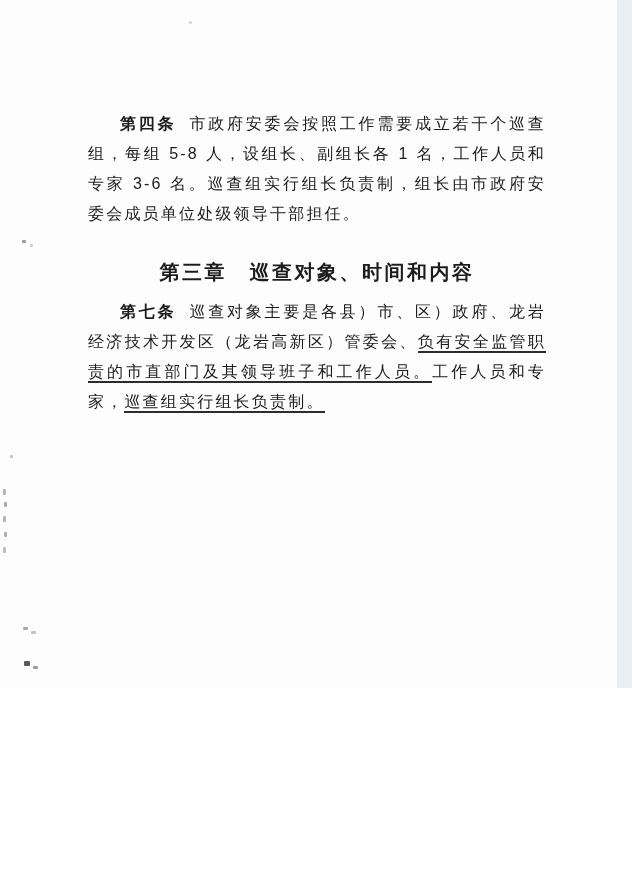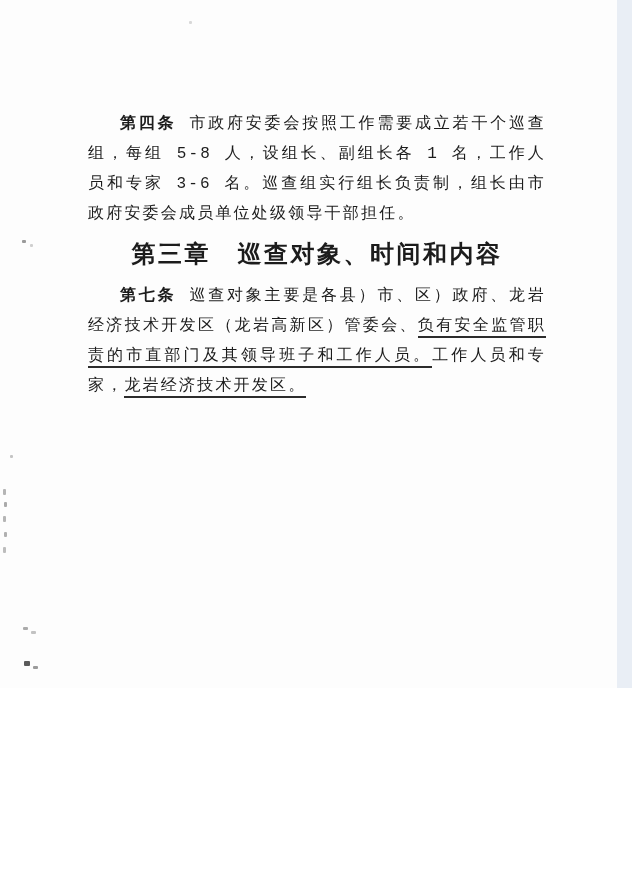--- a/index.html
+++ b/index.html
@@ -6,21 +6,21 @@
     margin: 0;
     padding: 0;
     background: #ffffff;
   }
   .page {
     position: relative;
     width: 632px;
     height: 688px;
     background: #fdfdfd;
     overflow: hidden;
-    font-family: Liberation Mono, monospace;
+    font-family: Liberation Sans, sans-serif;
     color: #1c1c1c;
   }
   .edge-band {
     position: absolute;
     top: 0;
     right: 0;
     width: 15px;
     height: 882px;
     background: #e9eef5;
   }
@@ -47,22 +47,22 @@
     padding-bottom: 1px;
   }
   .u-wavy {
     text-decoration: underline;
     text-decoration-style: wavy;
     text-decoration-thickness: 1.4px;
     text-decoration-color: #2c2c2c;
     text-underline-offset: 5px;
   }
   .chapter {
-    margin: 12px 0 10px 0;
-    font-size: 24px;
+    margin: 28px 0 10px 0;
+    font-size: 20px;
     font-weight: bold;
     text-align: center;
     text-indent: 0;
     letter-spacing: 2.5px;
     line-height: 30px;
   }
   .pagenum {
     position: absolute;
     top: 784px;
     left: 88px;
@@ -86,21 +86,21 @@
   <div class="edge-band" style="background: rgb(233, 238, 245);"></div>
 
   <div class="doc">
 
     <p class="para"><span class="label">第四条</span><span>市政府安委会按照工作需要成立若干个巡查组，每组 5-8 人，设组长、副组长各 1 名，工作人员和专家 3-6 名。巡查组实行组长负责制，组长由市政府安委会成员单位处级领导干部担任。</span></p>
 
 
 
     <h2 class="chapter">第三章　巡查对象、时间和内容</h2>
 
-    <p class="para"><span class="label">第七条</span><span>巡查对象主要是各县）市、区）政府、龙岩经济技术开发区（龙岩高新区）管委会、</span><span class="u-solid">负有安全监管职责的市直部门及其领导班子和工作人员。</span><span>工作人员和专家，</span><span class="u-solid">龙岩经济技术开发区。</span></p>
+    <p class="para"><span class="label">第七条</span><span>巡查对象主要是各县）市、区）政府、龙岩经济技术开发区（龙岩高新区）管委会、</span><span class="u-solid">负有安全监管职责的市直部门及其领导班子和工作人员。</span><span>工作人员和专家，</span><span class="u-solid">巡查组实行组长负责制。</span></p>
 
   </div>
 
   <div class="pagenum">— 3 —</div>
 
   <div class="speck" style="left:22px;top:240px;width:4px;height:3px;background:#9a9a9a;"></div>
   <div class="speck" style="left:30px;top:244px;width:3px;height:3px;background:#cfcfcf;"></div>
   <div class="speck" style="left:10px;top:455px;width:3px;height:3px;background:#c4c4c4;"></div>
   <div class="speck" style="left:3px;top:489px;width:3px;height:6px;background:#b5b5b5;"></div>
   <div class="speck" style="left:4px;top:502px;width:3px;height:5px;background:#aaaaaa;"></div>

